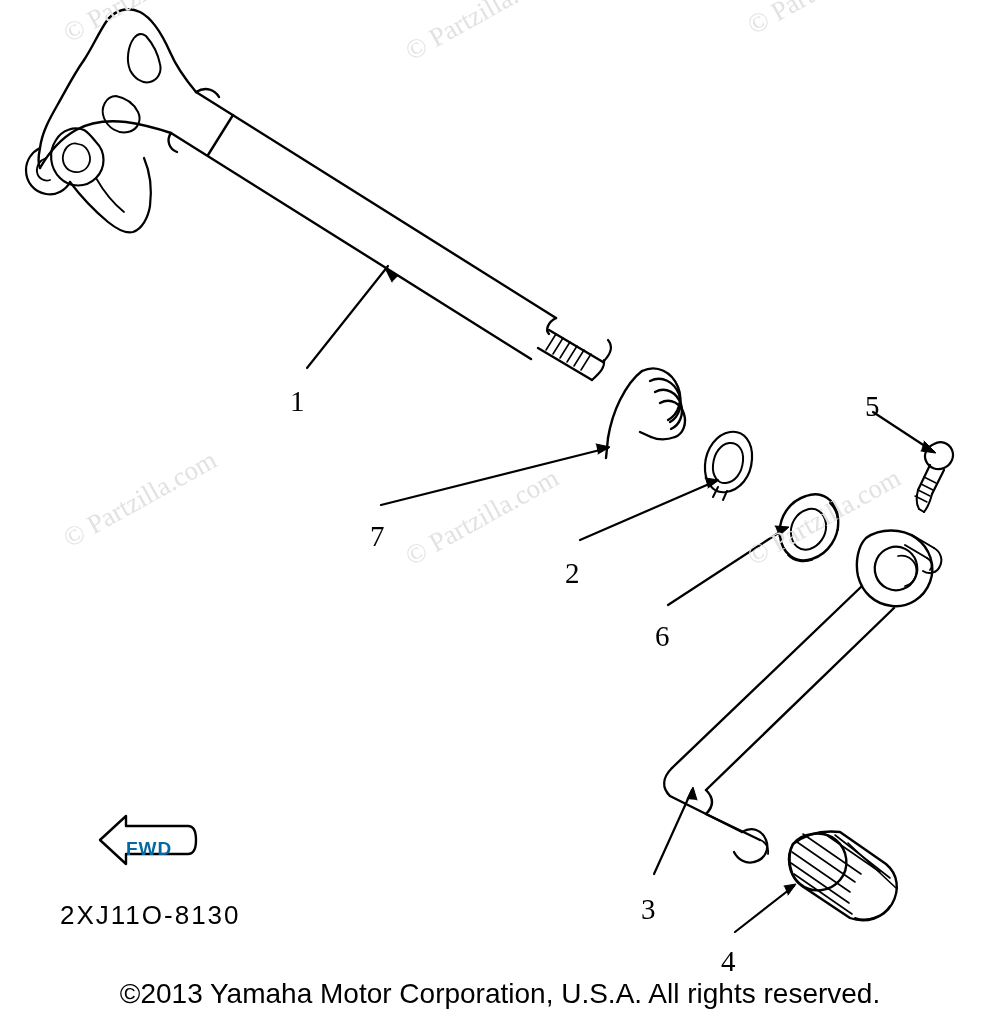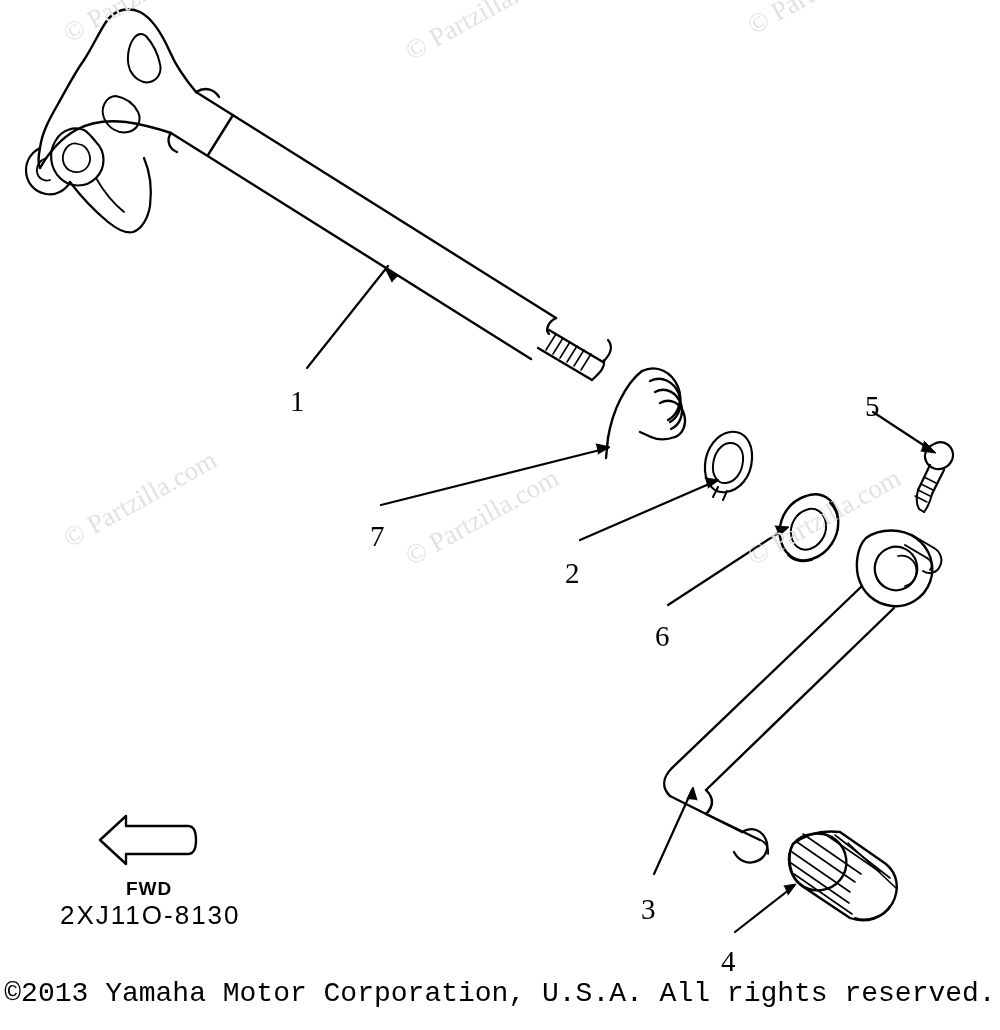--- a/index.html
+++ b/index.html
@@ -53,30 +53,29 @@
     white-space: nowrap;
   }
   #fwd-label {
     position: absolute;
     left: 126px;
     top: 838px;
     font-family: "Liberation Sans", sans-serif;
     font-size: 19px;
     font-weight: bold;
     letter-spacing: 1px;
-    color: #000000;
-    margin-top: 40px;
+    color: #0369a1;
   }
   #copyright {
     position: absolute;
     left: 0;
     top: 978px;
     width: 1000px;
     text-align: center;
-    font-family: Liberation Mono, monospace;
+    font-family: Liberation Sans, sans-serif;
     font-size: 28px;
     color: #000000;
     white-space: nowrap;
   }
 </style>
 </head>
 <body>
 
 <div id="page">
 

